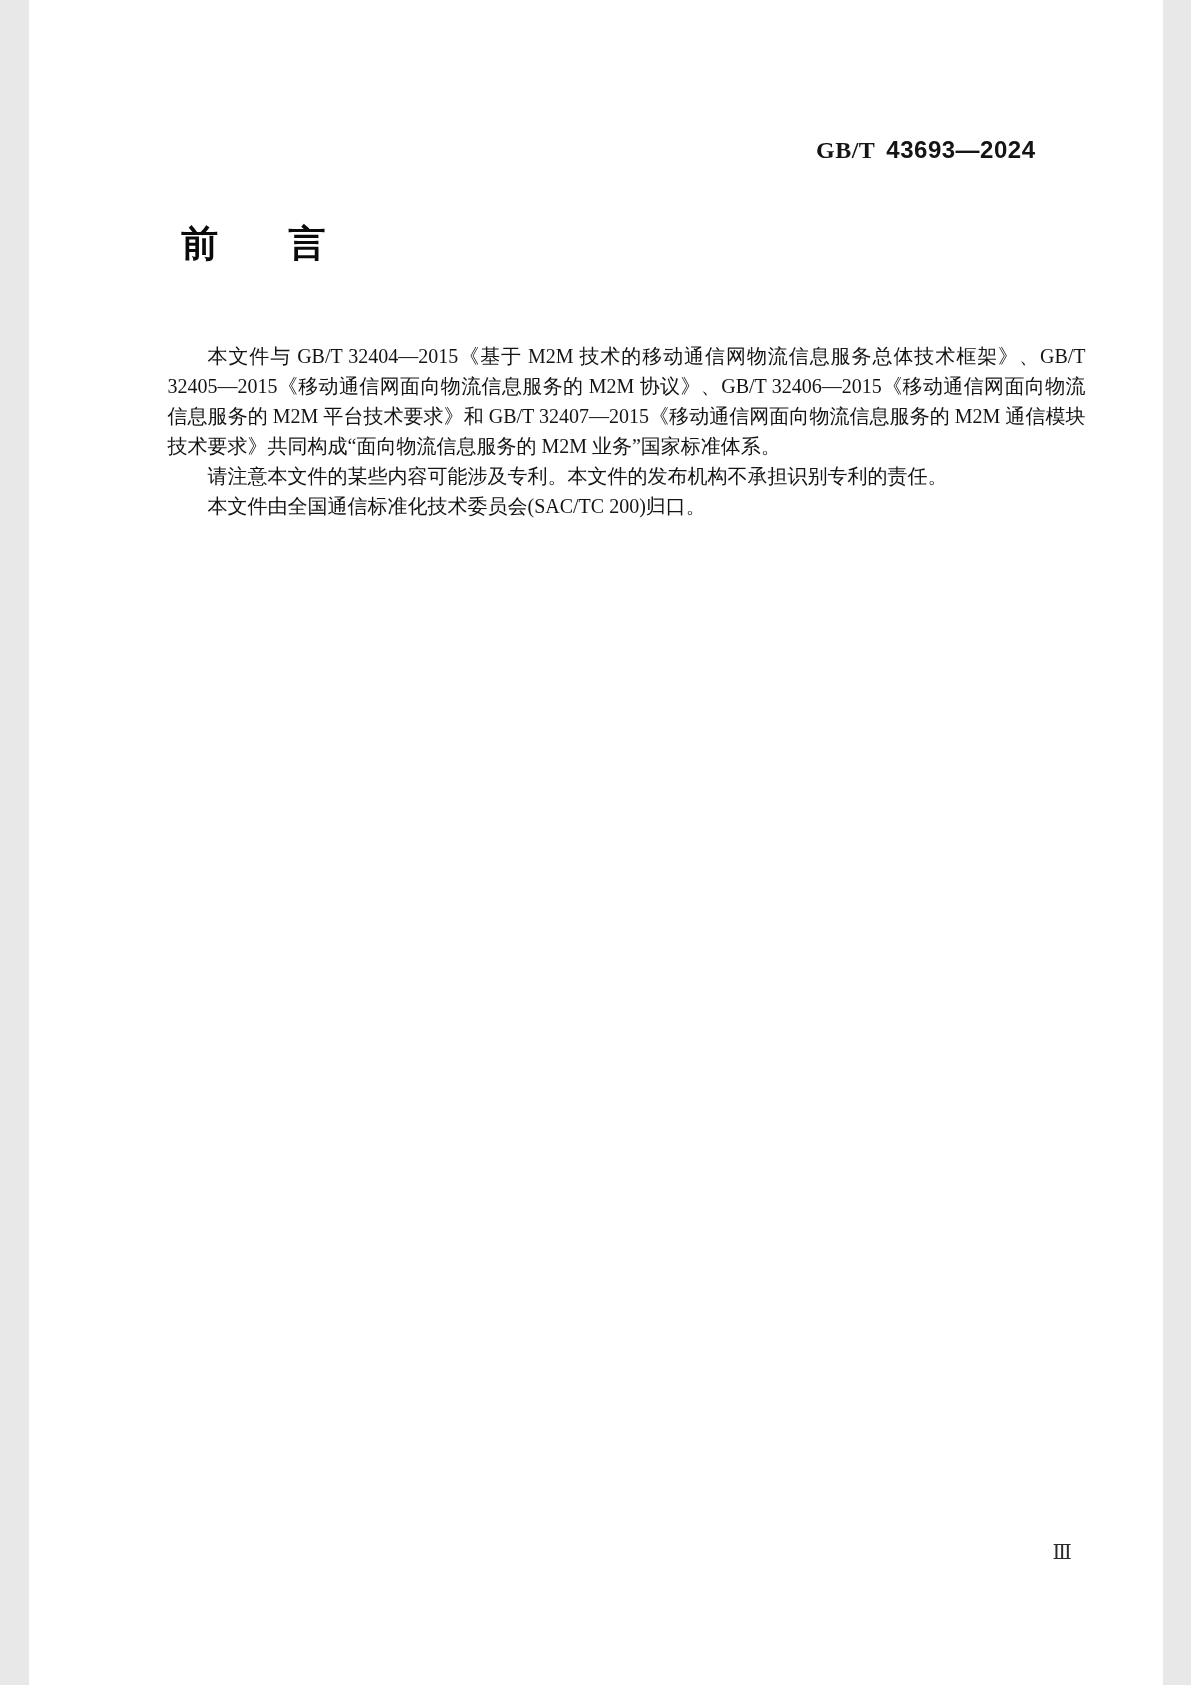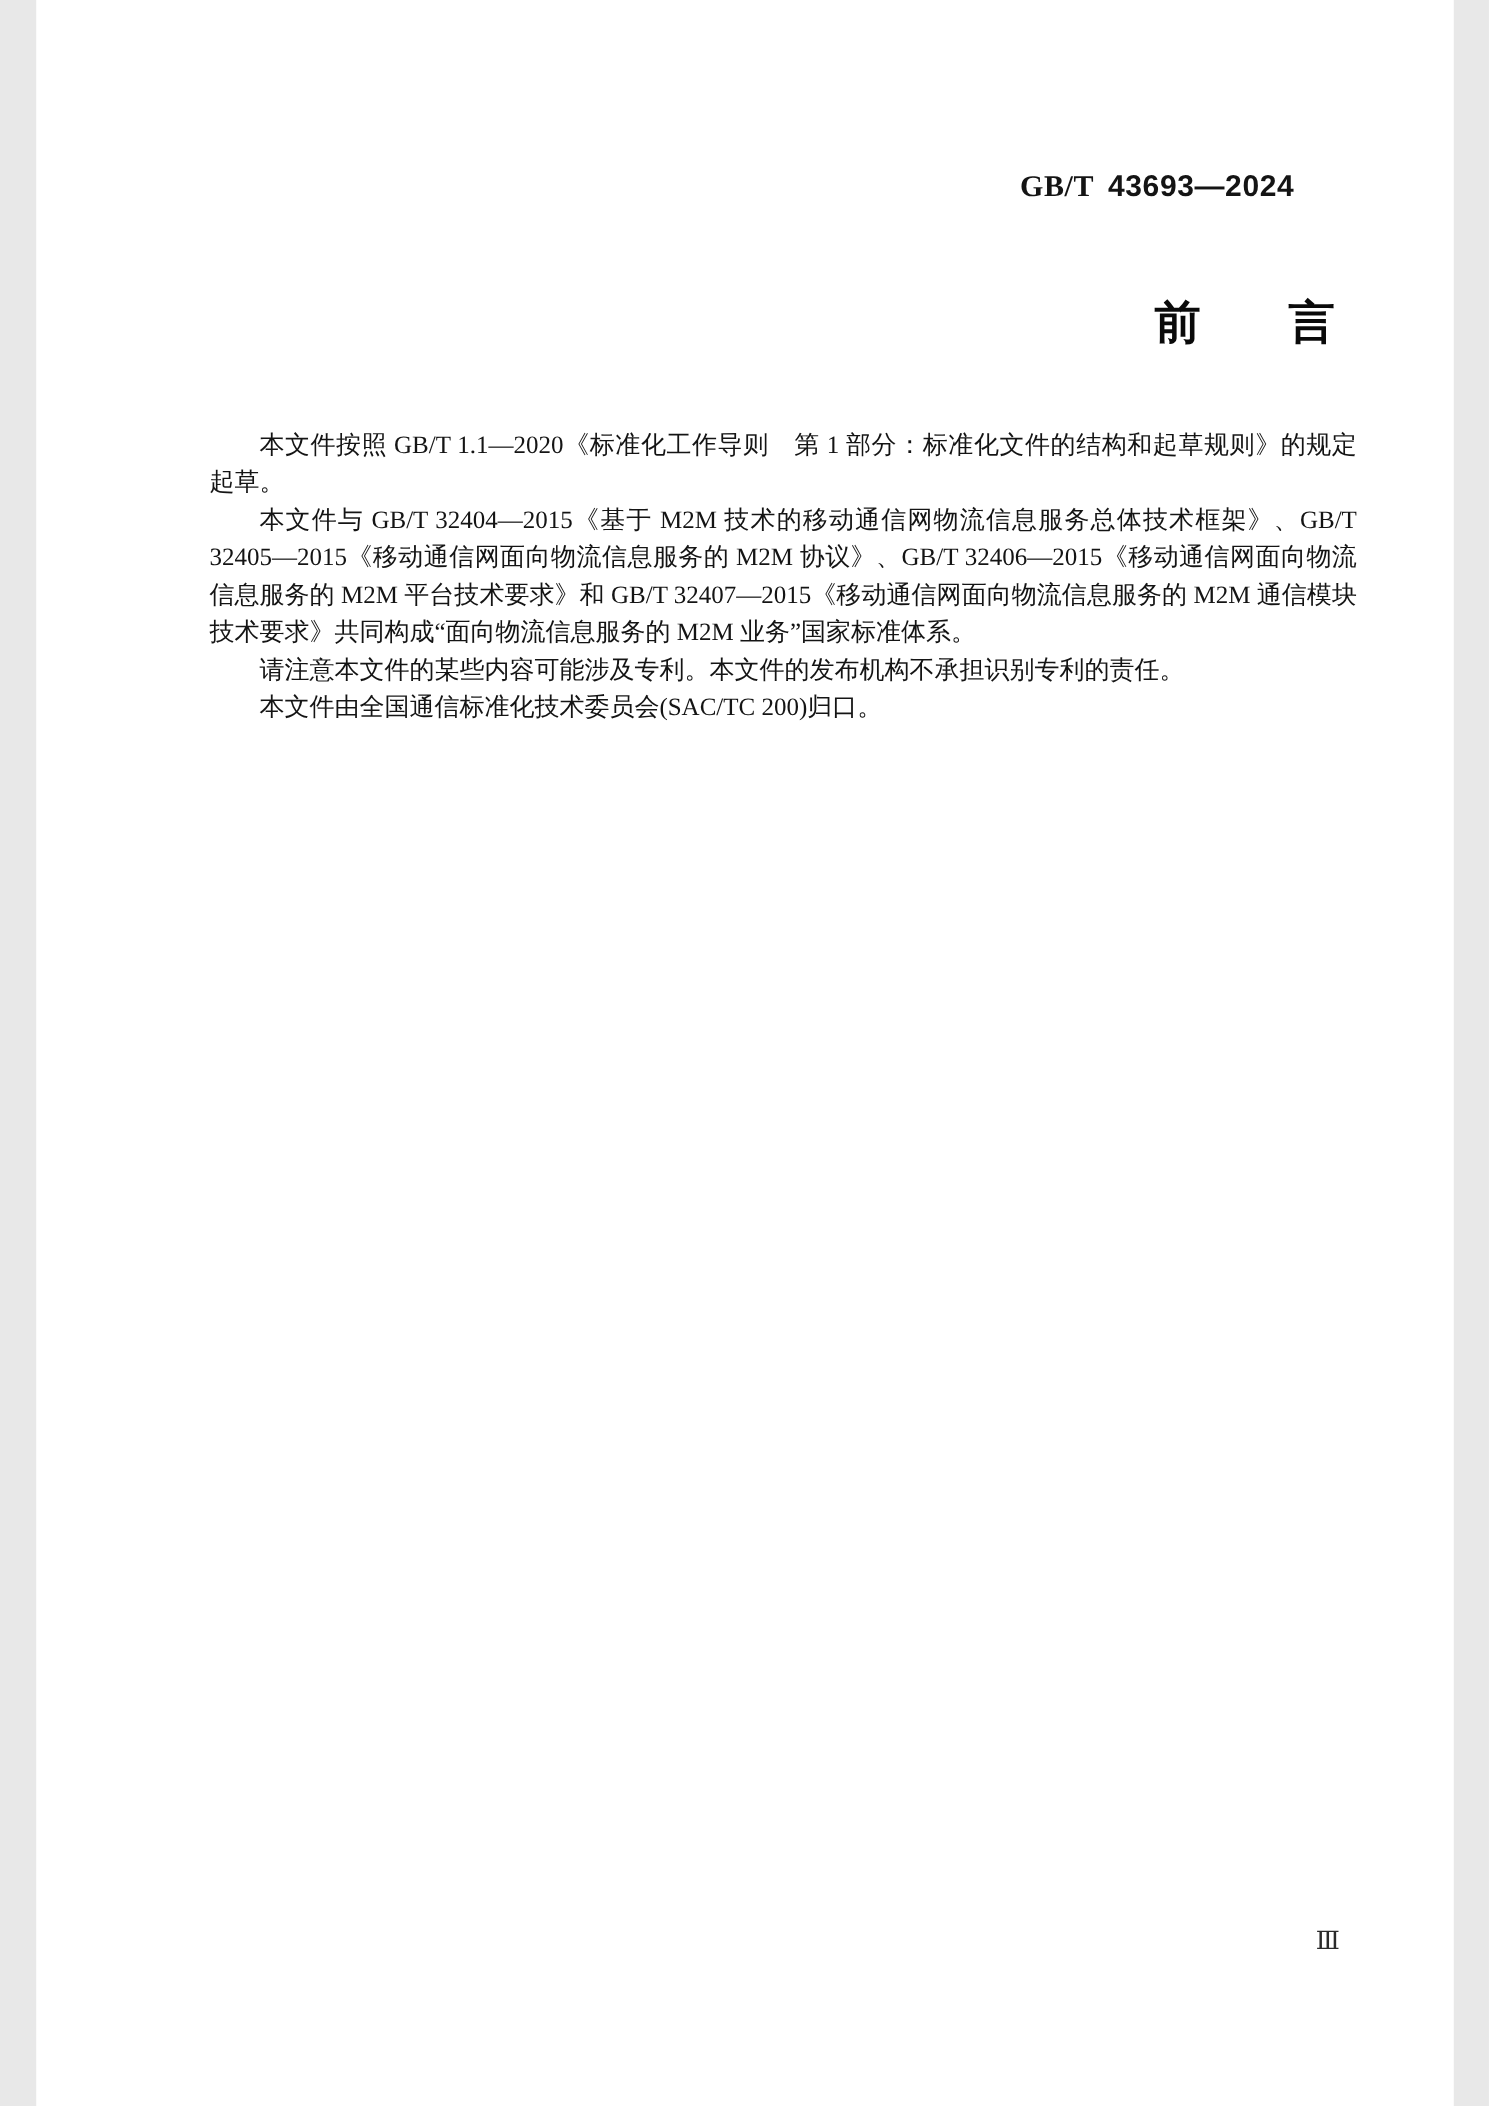--- a/index.html
+++ b/index.html
@@ -29,25 +29,25 @@
   .doc-code .code-prefix {
     font-family: "Liberation Serif", "DejaVu Serif", serif;
   }
   .doc-code .code-number {
     font-family: "Liberation Sans", "DejaVu Sans", sans-serif;
     margin-left: 11px;
     font-weight: 600;
   }
   .fw-title {
     position: absolute;
-    top: 234px;
+    top: 220px;
     left: 136px;
     width: 920px;
     margin: 0;
-    text-align: right;
+    text-align: left;
     font-family: "Liberation Sans", "DejaVu Sans", sans-serif;
     font-weight: bold;
     font-size: 37px;
     line-height: 1.3;
     letter-spacing: 0.45em;
     text-indent: 0.45em;
     color: #0a0a0a;
   }
   .fw-body {
     position: absolute;
@@ -78,21 +78,20 @@
 
 <div class="page">
 
   <div class="doc-code">
     <span class="code-prefix">GB/T</span><span class="code-number">43693—2024</span>
   </div>
 
   <h1 class="fw-title">前　言</h1>
 
   <div class="fw-body">
-    <p>本文件按照 GB/T 1.1—2020《标准化工作导则　第 1 部分：标准化文件的结构和起草规则》的规定起草。</p>
     <p>本文件与 GB/T 32404—2015《基于 M2M 技术的移动通信网物流信息服务总体技术框架》、GB/T 32405—2015《移动通信网面向物流信息服务的 M2M 协议》、GB/T 32406—2015《移动通信网面向物流信息服务的 M2M 平台技术要求》和 GB/T 32407—2015《移动通信网面向物流信息服务的 M2M 通信模块技术要求》共同构成“面向物流信息服务的 M2M 业务”国家标准体系。</p>
     <p>请注意本文件的某些内容可能涉及专利。本文件的发布机构不承担识别专利的责任。</p>
     <p>本文件由全国通信标准化技术委员会(SAC/TC 200)归口。</p>
   </div>
 
   <div class="page-number">Ⅲ</div>
 
 </div>
 
 </body></html>

